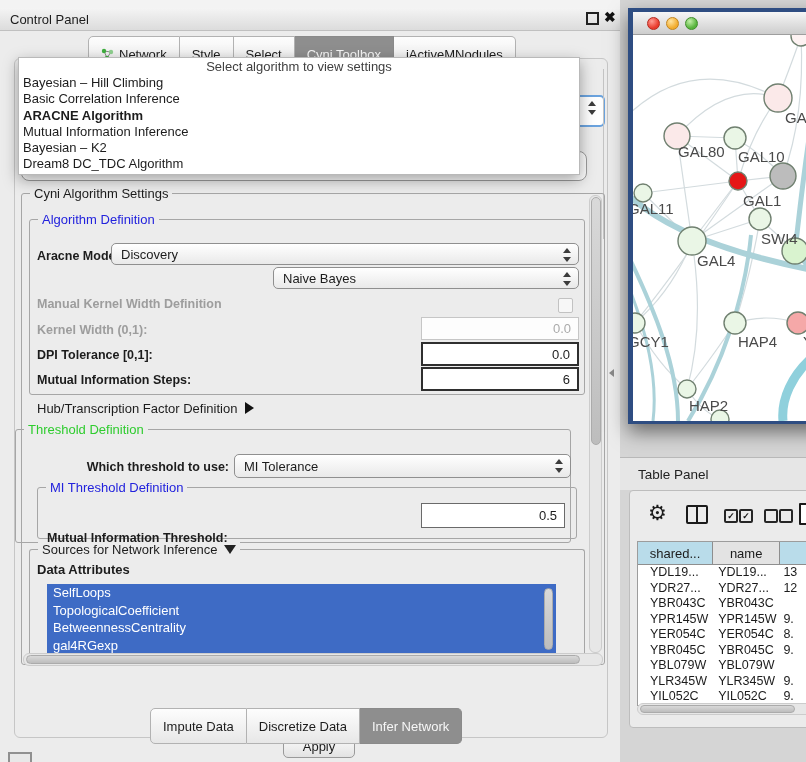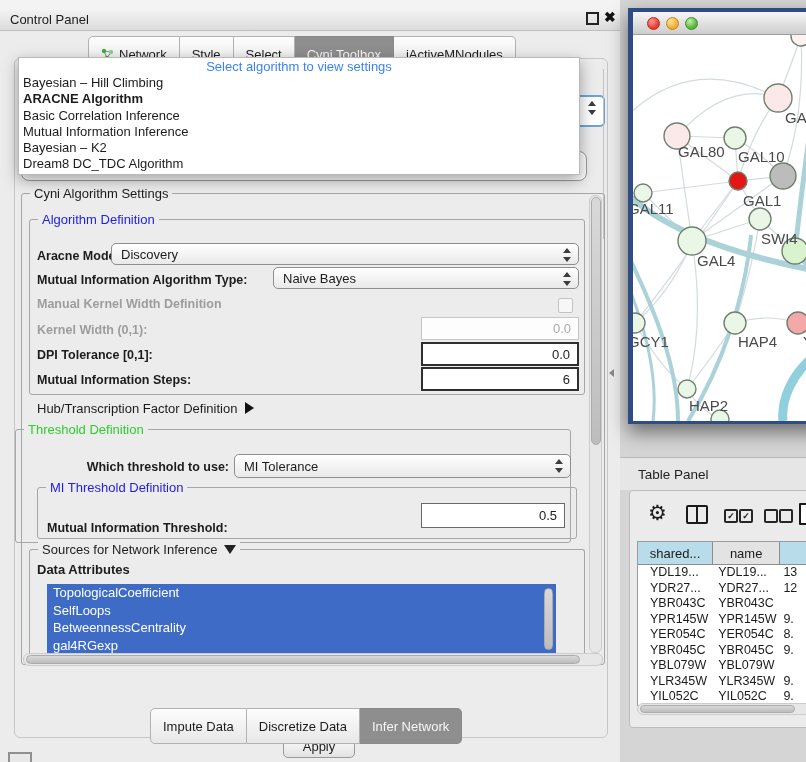--- a/index.html
+++ b/index.html
@@ -51,21 +51,21 @@
   
   #attr-list{left:46px;top:583px;width:509px;height:70px;background:#ececec;overflow:hidden;}
   .attr-item{height:17.5px;line-height:17.5px;font-size:13px;padding-left:6px;color:#111;}
   .attr-item.sel{background:#3e6bc5;color:#fff;}
   
   .sbtrack{position:absolute;background:#e7e7e7;border:1px solid #cccccc;border-radius:6px;box-sizing:border-box;}
   .sbthumb{position:absolute;background:linear-gradient(#d9d9d9,#bdbdbd);border:1px solid #ababab;border-radius:5px;box-sizing:border-box;}
   
   #algo-popup{left:18px;top:57px;width:560px;height:116px;background:#ffffff;border:1px solid #b9b9b9;
     box-shadow:0 5px 14px rgba(0,0,0,.35);z-index:50;}
-  #popup-prompt{height:17px;line-height:17px;text-align:center;color:#3b82f6;font-size:13px;}
+  #popup-prompt{height:17px;line-height:17px;text-align:center;color:#404040;font-size:13px;}
   .popup-item{height:16.3px;line-height:16.3px;font-size:13px;padding-left:4px;white-space:nowrap;}
   .popup-item.hl{font-weight:bold;}
   
   #apply-btn{left:268px;top:675px;width:70px;height:22px;border:1px solid #9a9a9a;border-radius:5px;
     background:linear-gradient(#ffffff,#e2e2e2);font-size:13px;display:flex;align-items:center;justify-content:center;}
   
   #right{left:620px;top:0;width:186px;height:762px;background:#d5d5d5;}
   #netwin{position:absolute;left:8px;top:8px;width:210px;height:416px;border:4px solid #2e4d82;border-left-width:5px;
     box-sizing:border-box;background:#fff;box-shadow:0 8px 18px rgba(0,0,0,.5);}
   #net-titlebar{height:22px;background:linear-gradient(#f6f6f6,#cdcdcd);border-bottom:1px solid #9e9e9e;
@@ -151,21 +151,20 @@
     </div>
 
     <div class="gb" style="left:14px;top:160px;width:554px;height:174px;">
       <span class="gt t-blue">Algorithm Definition</span>
     </div>
     <span class="lbl" style="left:22px;top:190px;">Aracne Mode:</span>
     <div class="combo" style="left:96px;top:184px;width:468px;">
       <span>Discovery</span>
       <span class="stepper"></span>
     </div>
-    <span class="lbl" style="left:22px;top:214px;">Mutual Information Algorithm Type:</span>
     <div class="combo" style="left:258px;top:208px;width:306px;">
       <span>Naive Bayes</span>
       <span class="stepper"></span>
     </div>
     <span class="lbl dis" style="left:22px;top:238px;">Manual Kernel Width Definition</span>
     <span class="cb" style="left:543px;top:239px;"></span>
     <span class="lbl dis" style="left:22px;top:264px;">Kernel Width (0,1):</span>
     <div class="field fdis" style="left:406px;top:258px;width:158px;height:23px;">0.0</div>
     <span class="lbl" style="left:22px;top:289px;">DPI Tolerance [0,1]:</span>
     <div class="field strong" style="left:406px;top:283px;width:158px;height:24px;">0.0</div>
@@ -180,33 +179,33 @@
       <span class="gt t-green">Threshold Definition</span>
     </div>
     <span class="lbl" style="left:69px;top:401px;width:145px;text-align:right;">Which threshold to use:</span>
     <div class="combo" style="left:219px;top:395px;width:337px;height:24px;">
       <span>MI Tolerance</span>
       <span class="stepper"></span>
     </div>
     <div class="gb" style="left:22px;top:428px;width:538px;height:50px;">
       <span class="gt t-blue">MI Threshold Definition</span>
     </div>
-    <span class="lbl" style="left:32px;top:462px;">Mutual Information Threshold:</span>
+    <span class="lbl" style="left:32px;top:472px;">Mutual Information Threshold:</span>
     <div class="field" style="left:406px;top:444px;width:144px;height:25px;border:1px solid #6a6a6a;">0.5</div>
 
     <div class="gb" style="left:14px;top:490px;width:554px;height:110px;border-bottom:none;">
       <span class="gt" style="display:flex;align-items:center;">
         <span>Sources for Network Inference</span>
         <span class="tri-down"></span>
       </span>
     </div>
     <span class="lbl" style="left:22px;top:503px;font-size:13px;">Data Attributes</span>
     <div class="abs" id="attr-list" style="left:32px;top:525px;">
+        <div class="attr-item sel">SelfLoops</div>
         <div class="attr-item sel">TopologicalCoefficient</div>
-        <div class="attr-item sel">SelfLoops</div>
         <div class="attr-item sel">BetweennessCentrality</div>
         <div class="attr-item sel">gal4RGexp</div>
       </div>
     <div class="sbthumb" style="left:529px;top:529px;width:9px;height:62px;"></div>
 
     <div class="sbtrack" style="left:574px;top:136px;width:13px;height:458px;"></div>
     <div class="sbthumb" style="left:575.5px;top:138px;width:10px;height:248px;"></div>
     <div class="sbtrack" style="left:8px;top:594px;width:580px;height:13px;"></div>
     <div class="sbthumb" style="left:11px;top:596px;width:554px;height:9px;"></div>
 
@@ -216,22 +215,22 @@
       <div class="tab">Impute Data</div>
       <div class="tab">Discretize Data</div>
       <div class="tab sel">Infer Network</div>
     </div>
   </div>
 
   <div class="abs" id="algo-popup">
     <div id="popup-prompt">Select algorithm to view settings</div>
     <div id="popup-items">
         <div class="popup-item">Bayesian – Hill Climbing</div>
+        <div class="popup-item">Basic Correlation Inference</div>
         <div class="popup-item hl">ARACNE Algorithm</div>
-        <div class="popup-item">Basic Correlation Inference</div>
         <div class="popup-item">Mutual Information Inference</div>
         <div class="popup-item">Bayesian – K2</div>
         <div class="popup-item">Dream8 DC_TDC Algorithm</div>
       </div>
   </div>
 
   <div class="abs" id="splitter-arrow"></div>
   <div class="abs" id="mini-square"></div>
 
   <div class="abs" id="right">

